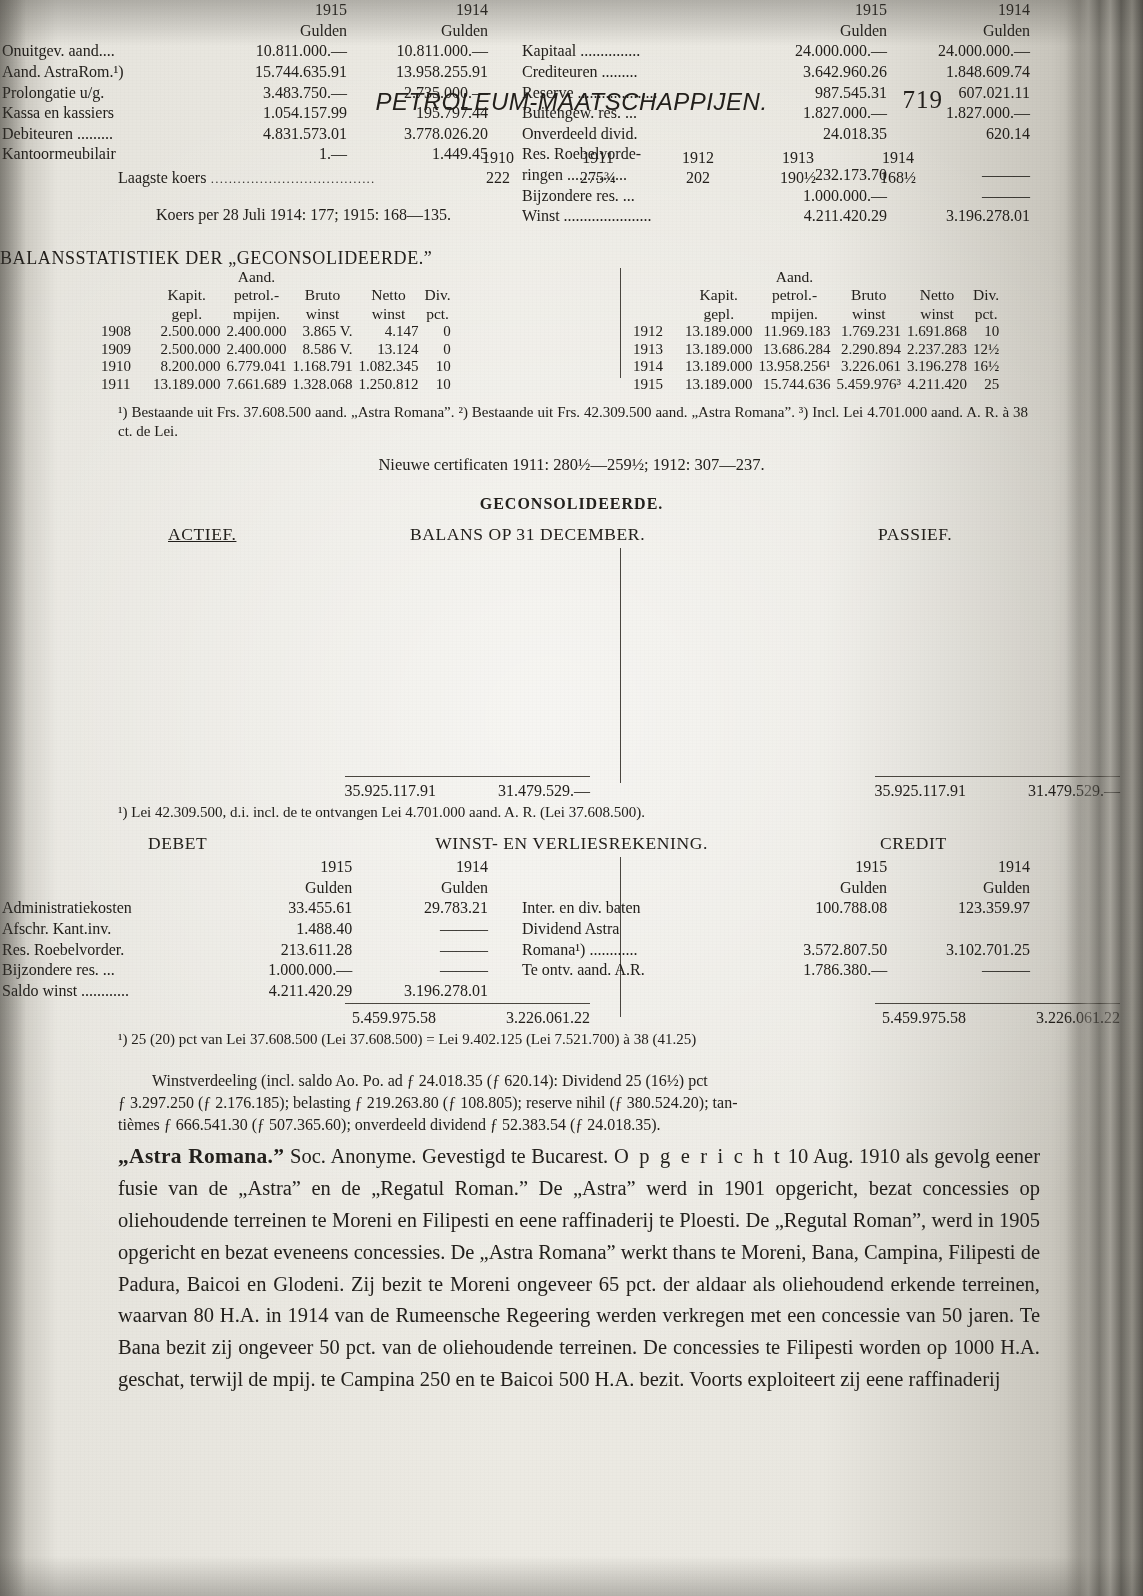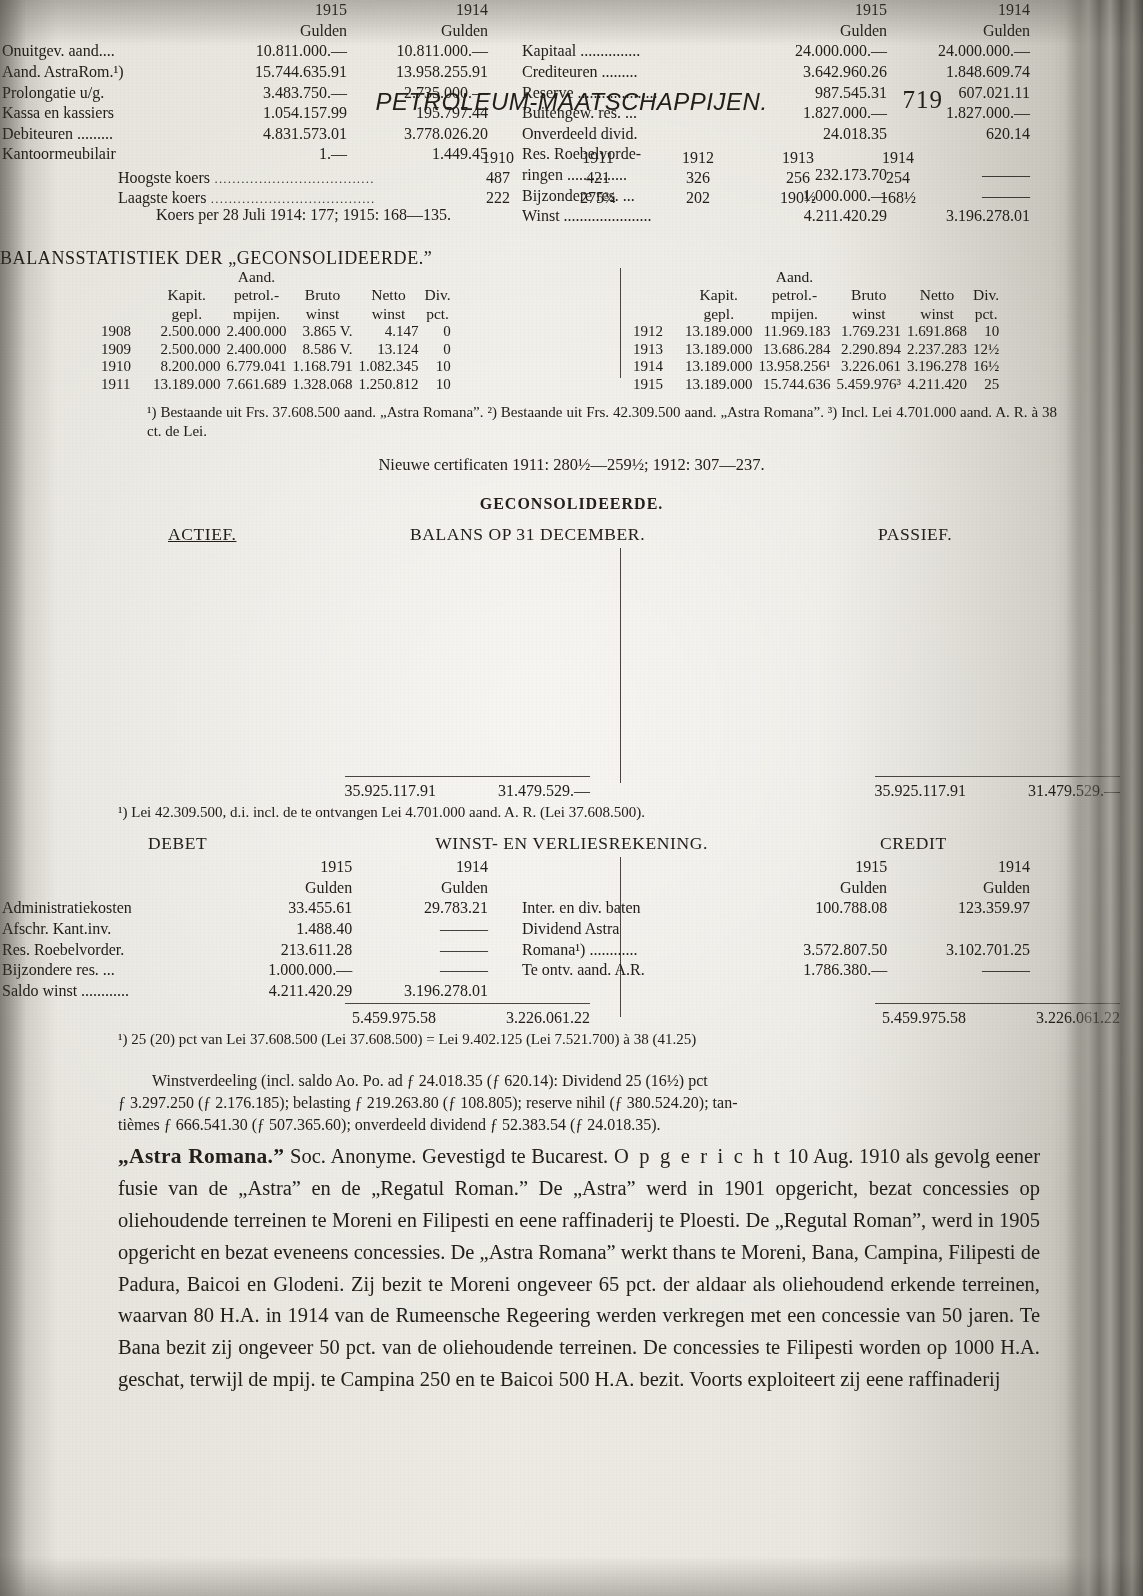--- a/index.html
+++ b/index.html
@@ -77,21 +77,21 @@
     background:#4a463f;
   }
   .hl-left{position:absolute;left:98px;top:268px;width:500px;}
   .hl-right{position:absolute;left:630px;top:268px;width:420px;}
 
   .hdr-c{text-align:center;font-size:15.5px;}
   .col-y{width:46px;text-align:left;}
   .num{text-align:right;}
 
   .fn{position:absolute;font-size:15px;line-height:1.25;}
-  .footn1{left:118px;top:403px;width:910px;text-align:justify;margin-left:29px;}
+  .footn1{left:118px;top:403px;width:910px;text-align:justify;}
 
   .nieuwe{position:absolute;left:0;top:455px;width:1143px;text-align:center;font-size:16.5px;}
 
   
   .gec{position:absolute;left:0;top:495px;width:1143px;text-align:center;font-size:16px;font-weight:bold;letter-spacing:1px;}
   .bal-hdr{position:absolute;top:524px;width:1143px;height:22px;font-size:17.5px;letter-spacing:.6px;}
   .bal-hdr .a{position:absolute;left:168px;text-decoration:underline;}
   .bal-hdr .b{position:absolute;left:0;width:1055px;text-align:center;}
   .bal-hdr .c{position:absolute;left:878px;}
 
@@ -154,28 +154,20 @@
     <div class="koers">
       <table>
         <tbody>
             <tr>
           <td class="lbl"></td>
           <td class="yr">1910</td>
           <td class="yr">1911</td>
           <td class="yr">1912</td>
           <td class="yr">1913</td>
           <td class="yr">1914</td>
-        </tr>
-        <tr>
-          <td class="lbl"><span>Hoogste koers</span><span class="dots"> ....................................</span></td>
-          <td class="yr">487</td>
-          <td class="yr">421</td>
-          <td class="yr">326</td>
-          <td class="yr">256</td>
-          <td class="yr">254</td>
         </tr>
         <tr>
           <td class="lbl"><span>Laagste koers</span><span class="dots"> .....................................</span></td>
           <td class="yr">222</td>
           <td class="yr">275¾</td>
           <td class="yr">202</td>
           <td class="yr">190½</td>
           <td class="yr">168½</td>
         </tr>
       </tbody>

